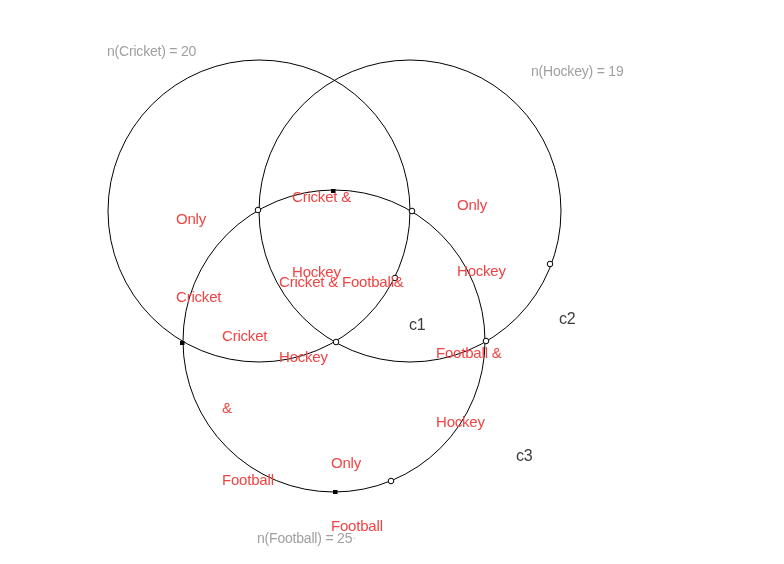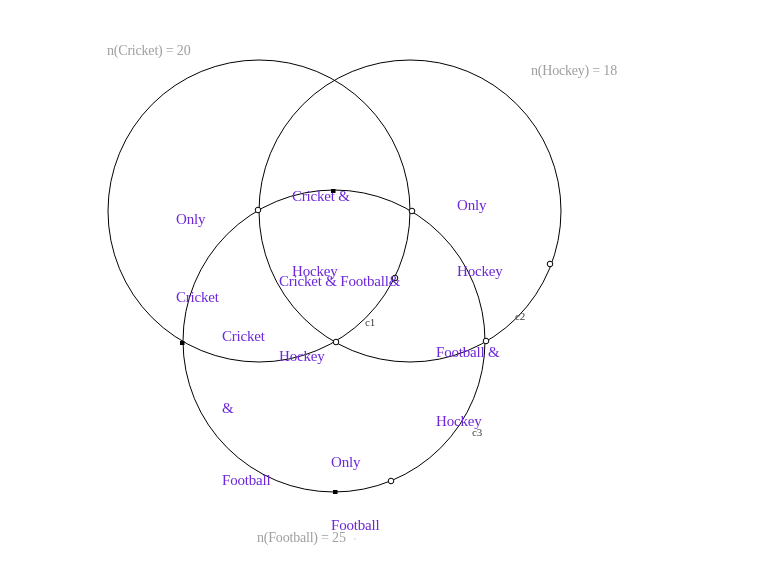--- a/index.html
+++ b/index.html
@@ -6,64 +6,65 @@
     margin: 0;
     padding: 0;
     background: #ffffff;
   }
   .canvas {
     position: relative;
     width: 784px;
     height: 556px;
     background: #ffffff;
     overflow: hidden;
-    font-family: Liberation Serif, serif;
+    font-family: Liberation Sans, sans-serif;
   }
   .venn-svg {
     position: absolute;
     left: 0;
     top: 0;
   }
   .label {
     position: absolute;
     white-space: pre;
     letter-spacing: -0.2px;
   }
   .set-label {
     color: #a0a0a0;
     font-size: 14px;
   }
   .region-label {
-    color: #6d28d9;
+    color: #ef4444;
     font-size: 15px;
   }
   .curve-label {
     color: #3c3c3c;
-    font-size: 11px;
+    font-size: 16px;
+    margin-left: 44px;
   }
   .stray {
     color: #c0c0c0;
     font-size: 11px;
   }
   
   .lbl-n-cricket   { left: 107px; top: 43px; }
   .lbl-n-hockey    { left: 531px; top: 63px; }
   .lbl-n-football  { left: 257px; top: 513px; margin-top: 17px; }
 
   .lbl-only-cricket      { left: 176px; top: 154px; line-height: 26px; }
   .lbl-cricket-hockey    { left: 292px; top: 134px; line-height: 25px; }
   .lbl-only-hockey       { left: 457px; top: 150px; line-height: 22px; }
   .lbl-center            { left: 279px; top: 219px; line-height: 25px; }
   .lbl-cricket-football  { left: 222px; top: 276px; line-height: 24px; }
   .lbl-football-hockey   { left: 396px; top: 295px; line-height: 23px; margin-left: 40px; }
   .lbl-only-football     { left: 331px; top: 410px; line-height: 21px; }
 
   .lbl-c1 { left: 365px; top: 316px; }
   .lbl-c2 { left: 515px; top: 310px; }
-  .lbl-c3 { left: 440px; top: 426px; padding-left: 32px; }
+  .lbl-c3 { left: 440px; top: 447px; padding-left: 32px; }
   .lbl-stray { left: 353px; top: 536px; }
 </style>
 </head>
 <body>
 
 <div class="canvas">
 
   <svg class="venn-svg" width="784" height="564" viewBox="0 0 784 564">
 
     <circle cx="259" cy="211" r="151" fill="none" stroke="#000000" stroke-width="1"></circle>
@@ -77,21 +78,21 @@
     <circle cx="395" cy="278" r="2.8" fill="#ffffff" stroke="#000000" stroke-width="1"></circle>
     <circle cx="550" cy="264" r="2.8" fill="#ffffff" stroke="#000000" stroke-width="1"></circle>
     <circle cx="391" cy="481" r="2.8" fill="#ffffff" stroke="#000000" stroke-width="1"></circle>
 
     <rect x="180" y="341" width="4.5" height="4" fill="#000000"></rect>
     <rect x="331" y="189" width="4.5" height="4" fill="#000000"></rect>
     <rect x="333" y="490" width="4.5" height="4" fill="#000000"></rect>
   </svg>
 
   <div class="label set-label lbl-n-cricket">n(Cricket) = 20</div>
-  <div class="label set-label lbl-n-hockey">n(Hockey) = 18</div>
+  <div class="label set-label lbl-n-hockey">n(Hockey) = 19</div>
   <div class="label set-label lbl-n-football">n(Football) = 25</div>
 
   <div class="label region-label lbl-only-cricket">
     <div>Only</div>
     <div>Cricket</div>
   </div>
 
   <div class="label region-label lbl-cricket-hockey">
     <div>Cricket &amp;</div>
     <div>Hockey</div>

